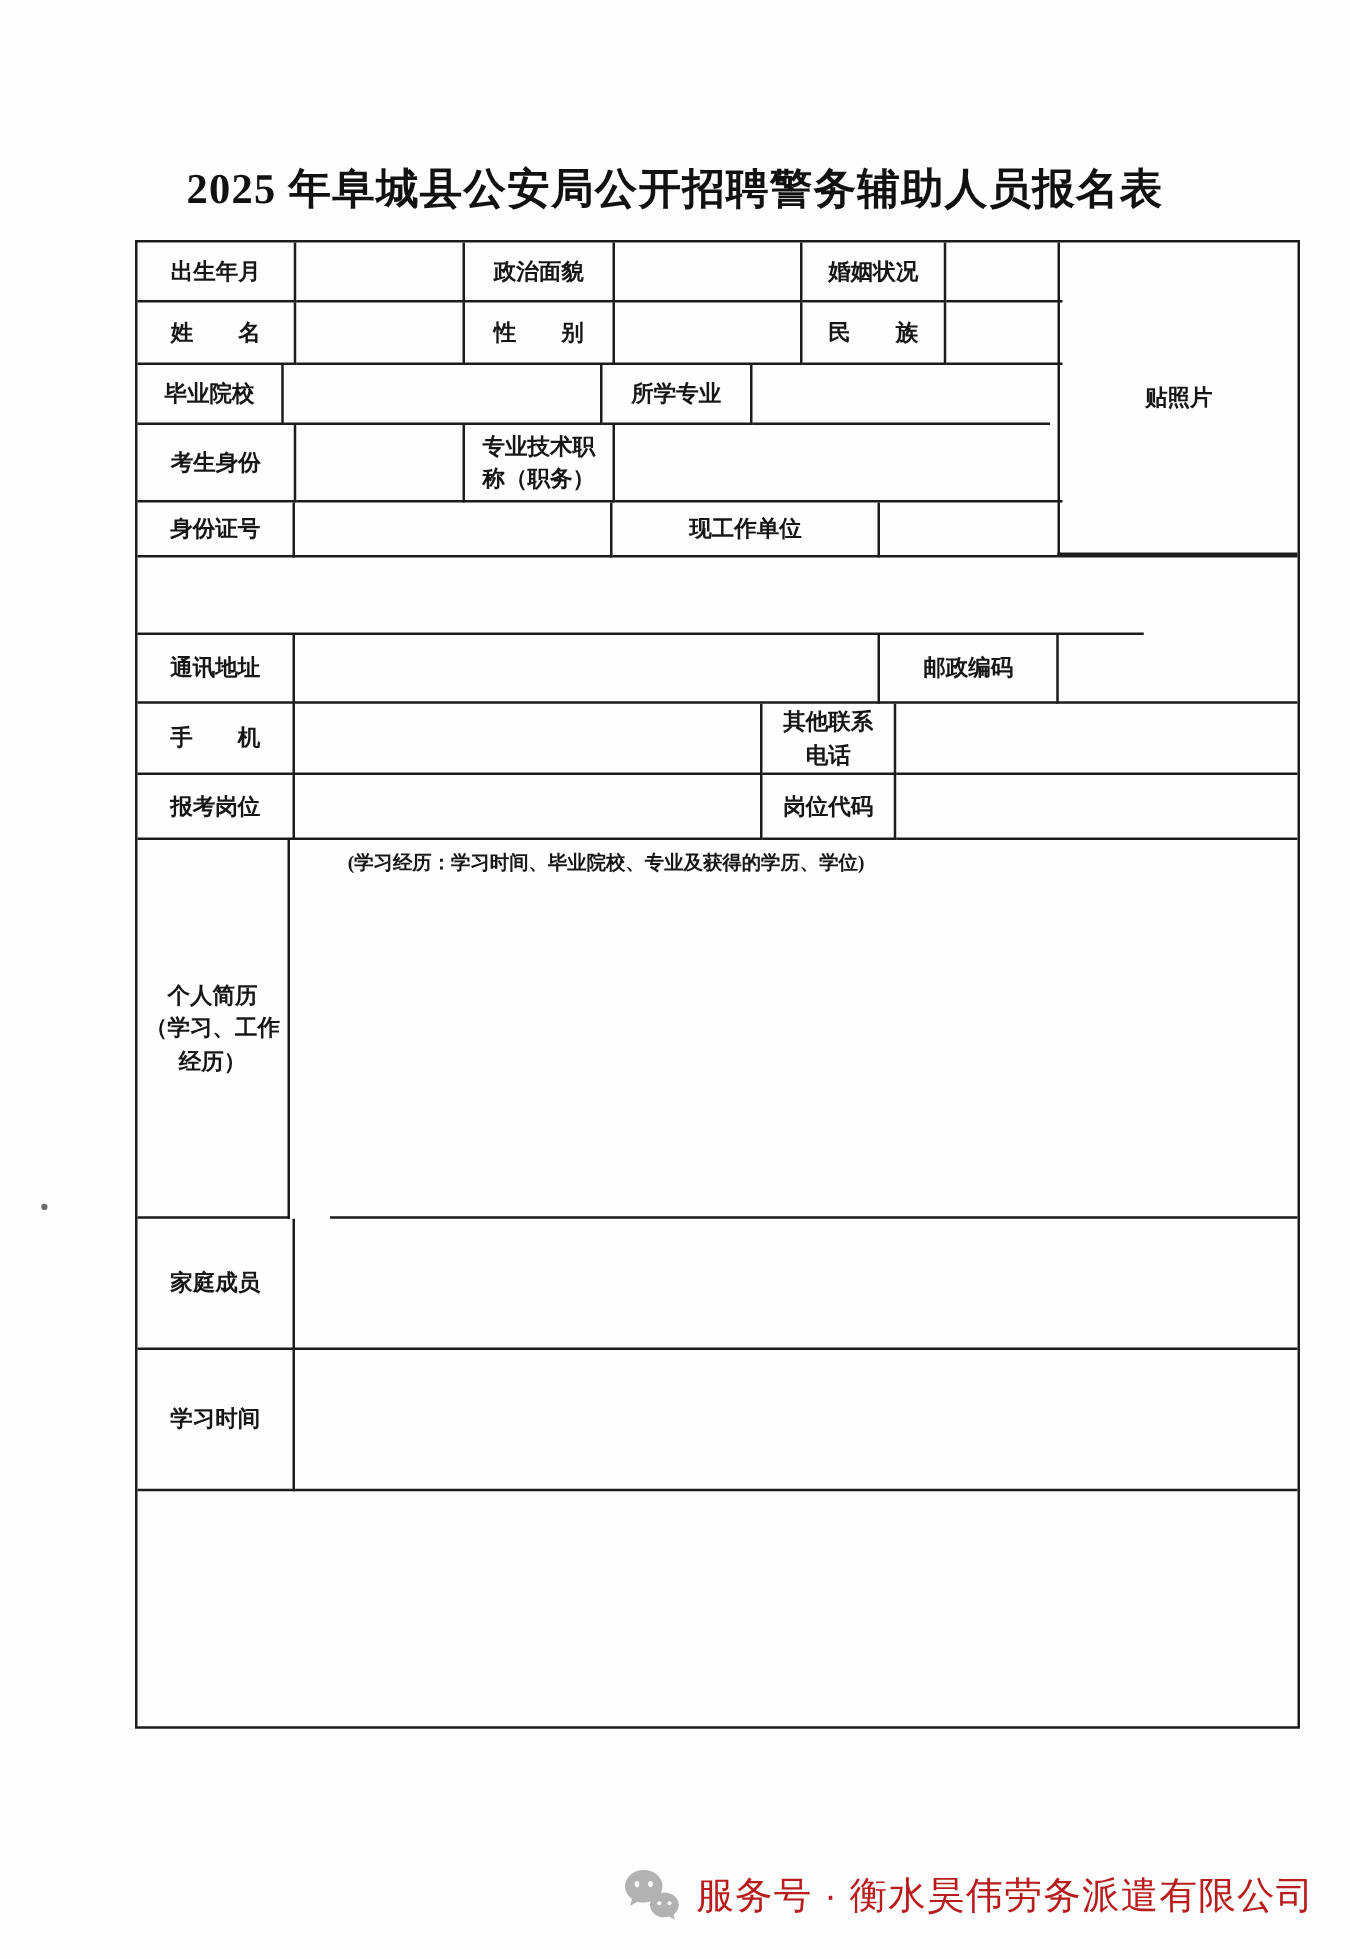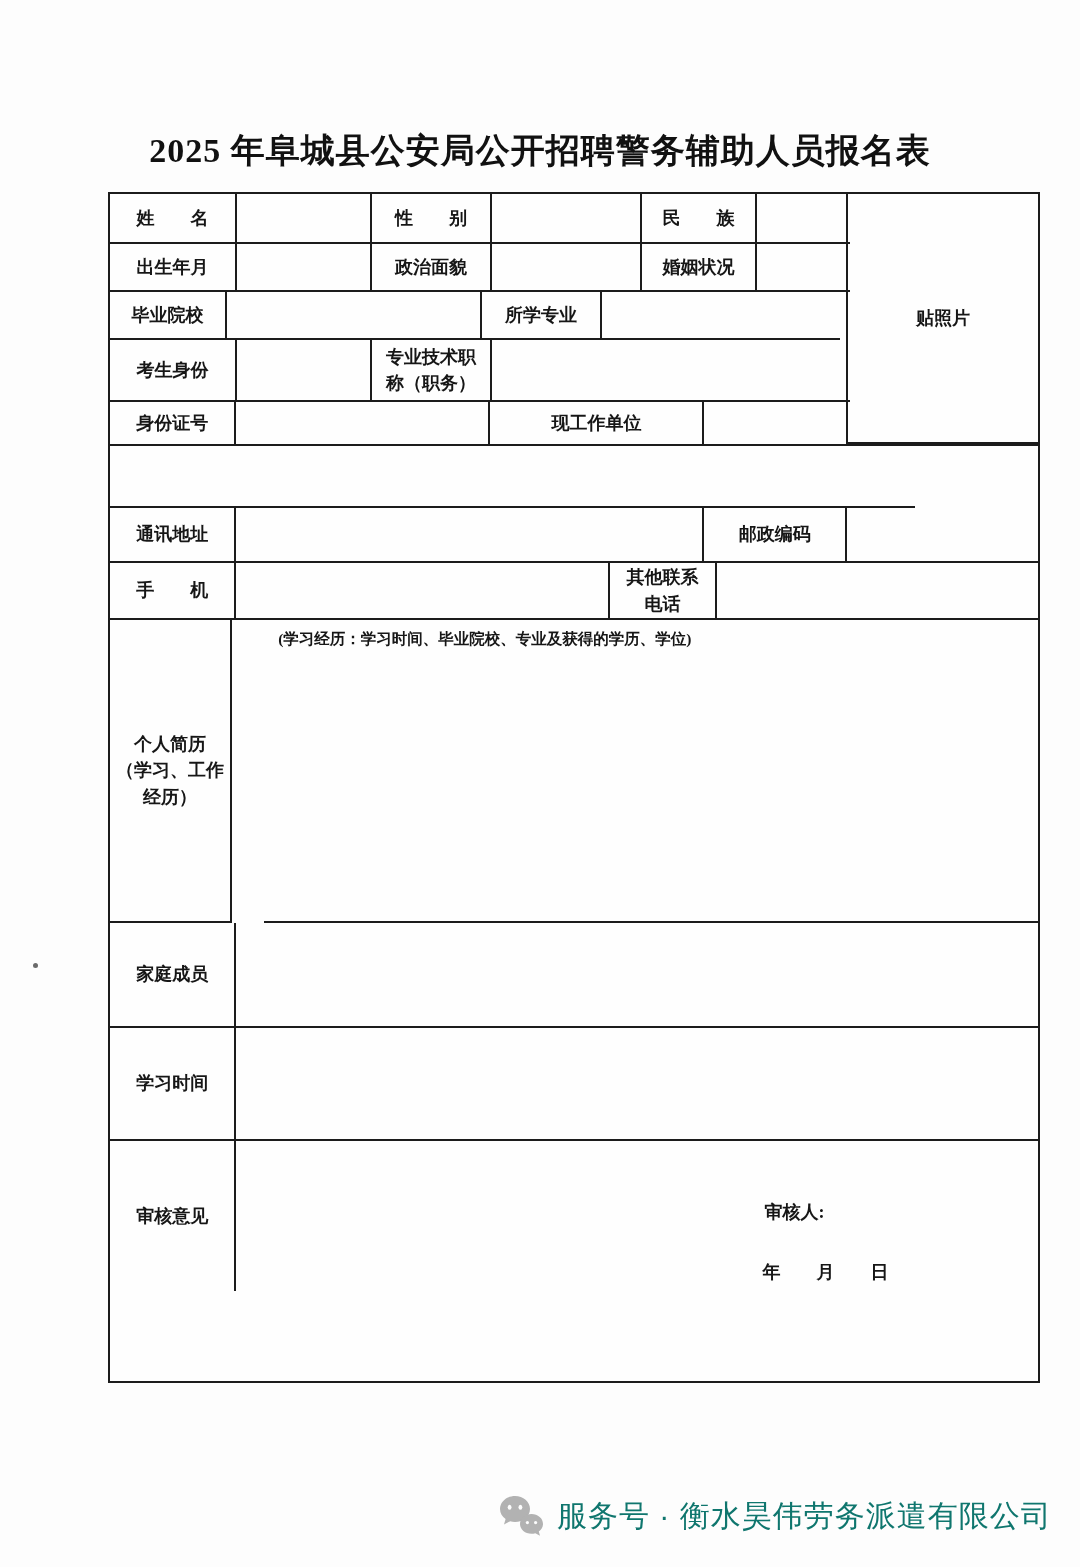--- a/index.html
+++ b/index.html
@@ -65,60 +65,60 @@
     font-size:18px;font-weight:600;
   }
   .scan-dot{
     position:absolute;left:33px;top:963px;
     width:5px;height:5px;border-radius:50%;
     background:#3a3a3a;opacity:.75;
   }
   .footer{
     position:absolute;left:497px;top:1494px;
     display:flex;align-items:center;gap:12px;
-    color:#0f766e;
+    color:#b91c1c;
   }
   .footer-text{
     font-size:30px;letter-spacing:1px;
     font-family:"Liberation Sans","DejaVu Sans",sans-serif;
   }
   .wechat-icon{display:block;}
 </style>
 </head>
 <body>
 
 <div class="page">
 
   <div class="doc-title">2025 年阜城县公安局公开招聘警务辅助人员报名表</div>
 
   <div class="tbl">
 
     <div class="photo-box">
       <span>贴照片</span>
+    </div>
+
+    <div class="row" style="height:48px">
+      <div class="cell" style="width:127px">出生年月</div>
+      <div class="cell value" style="width:135px"></div>
+      <div class="cell" style="width:120px">政治面貌</div>
+      <div class="cell value" style="width:150px"></div>
+      <div class="cell" style="width:115px">婚姻状况</div>
+      <div class="cell value last" style="width:93px"></div>
     </div>
 
     <div class="row" style="height:50px">
       <div class="cell" style="width:127px">姓　　名</div>
       <div class="cell value" style="width:135px"></div>
       <div class="cell" style="width:120px">性　　别</div>
       <div class="cell value" style="width:150px"></div>
       <div class="cell" style="width:115px">民　　族</div>
       <div class="cell value last" style="width:93px"></div>
     </div>
 
     <div class="row" style="height:48px">
-      <div class="cell" style="width:127px">出生年月</div>
-      <div class="cell value" style="width:135px"></div>
-      <div class="cell" style="width:120px">政治面貌</div>
-      <div class="cell value" style="width:150px"></div>
-      <div class="cell" style="width:115px">婚姻状况</div>
-      <div class="cell value last" style="width:93px"></div>
-    </div>
-
-    <div class="row" style="height:48px">
       <div class="cell" style="width:117px">毕业院校</div>
       <div class="cell value" style="width:255px"></div>
       <div class="cell" style="width:120px">所学专业</div>
       <div class="cell value last" style="width:238px"></div>
     </div>
 
 
     <div class="row" style="height:62px">
       <div class="cell" style="width:127px">考生身份</div>
       <div class="cell value" style="width:135px"></div>
@@ -146,47 +146,46 @@
     </div>
 
     <div class="row" style="height:57px">
       <div class="cell" style="width:127px">手　　机</div>
       <div class="cell value" style="width:375px"></div>
       <div class="cell" style="width:108px">其他联系
 电话</div>
       <div class="cell value last" style="width:322px"></div>
     </div>
 
+    <div class="row" style="height:52px">
+      <div class="cell" style="width:127px">报考岗位</div>
+      <div class="cell value" style="width:375px"></div>
+      <div class="cell" style="width:108px">岗位代码</div>
+      <div class="cell value last" style="width:322px"></div>
+    </div>
 
     <div class="row" style="height:303px">
       <div class="cell" style="width:127px">个人简历
 （学习、工作
 经历）</div>
       <div class="cell value last resume-cell" style="width:805px">
         <span class="resume-hint">(学习经历：学习时间、毕业院校、专业及获得的学历、学位)</span>
       </div>
     </div>
 
     <div class="row" style="height:105px">
       <div class="cell" style="width:127px">家庭成员</div>
       <div class="cell value last" style="width:805px"></div>
     </div>
 
     <div class="row" style="height:113px">
       <div class="cell" style="width:127px">学习时间</div>
       <div class="cell value last" style="width:805px"></div>
     </div>
 
-    <div class="row bottomless" style="height:150px">
-      <div class="cell" style="width:127px">审核意见</div>
-      <div class="cell value last review-cell" style="width:805px">
-        <span class="reviewer-label">审核人:</span>
-        <span class="review-date-label">年　　月　　日</span>
-      </div>
-    </div>
 
   </div>
 
   <div class="scan-dot"></div>
 
   <div class="footer">
     <svg class="wechat-icon" width="48" height="44" viewBox="0 0 48 44" xmlns="http://www.w3.org/2000/svg">
       <path fill="#b2b2b2" d="M18 2 C9.7 2 3 7.8 3 15 c0 4.1 2.2 7.7 5.6 10.1 L7 30.5 l6.1-3.2 c1.5 0.4 3.2 0.7 4.9 0.7 8.3 0 15-5.8 15-13 S26.3 2 18 2 Z"></path>
       <ellipse cx="12.6" cy="13.2" rx="1.9" ry="2.5" fill="#fdfdfd"></ellipse>
       <ellipse cx="23.4" cy="13.2" rx="1.9" ry="2.5" fill="#fdfdfd"></ellipse>

